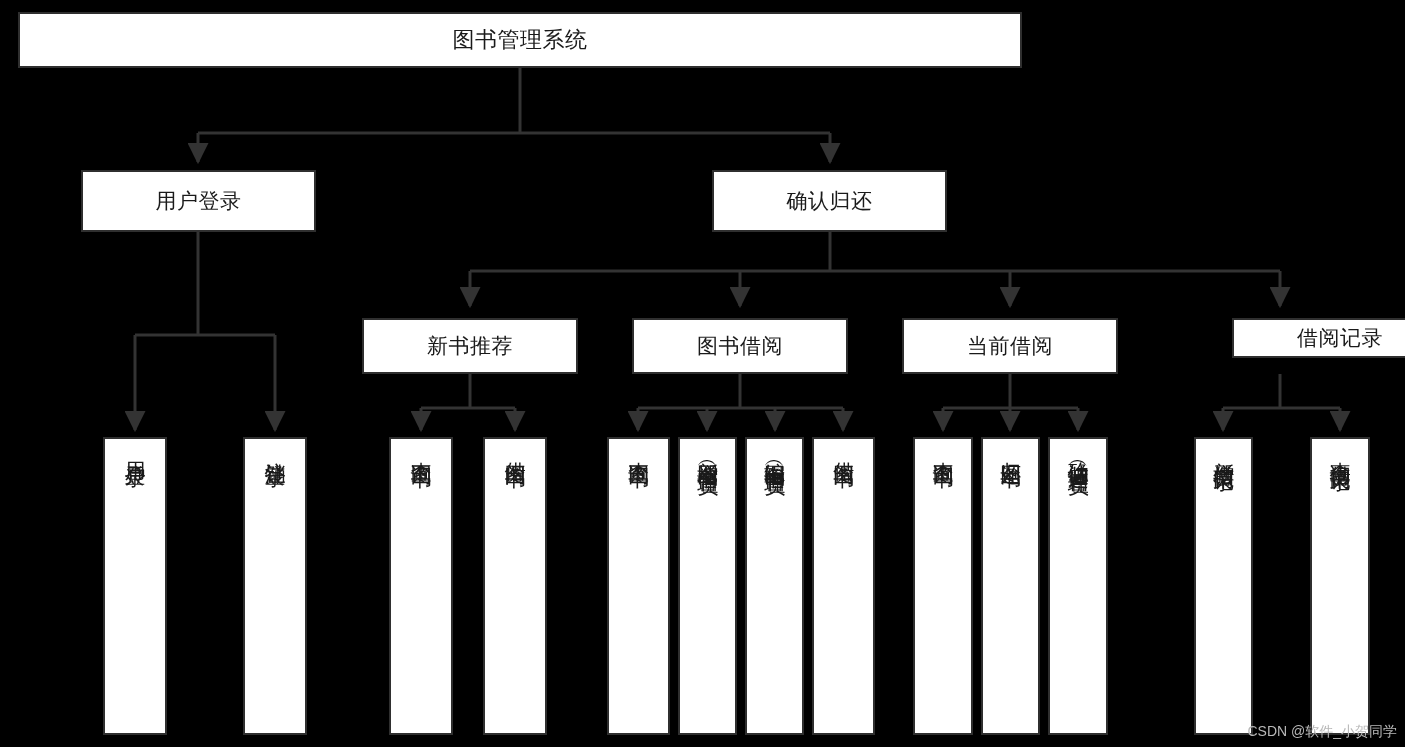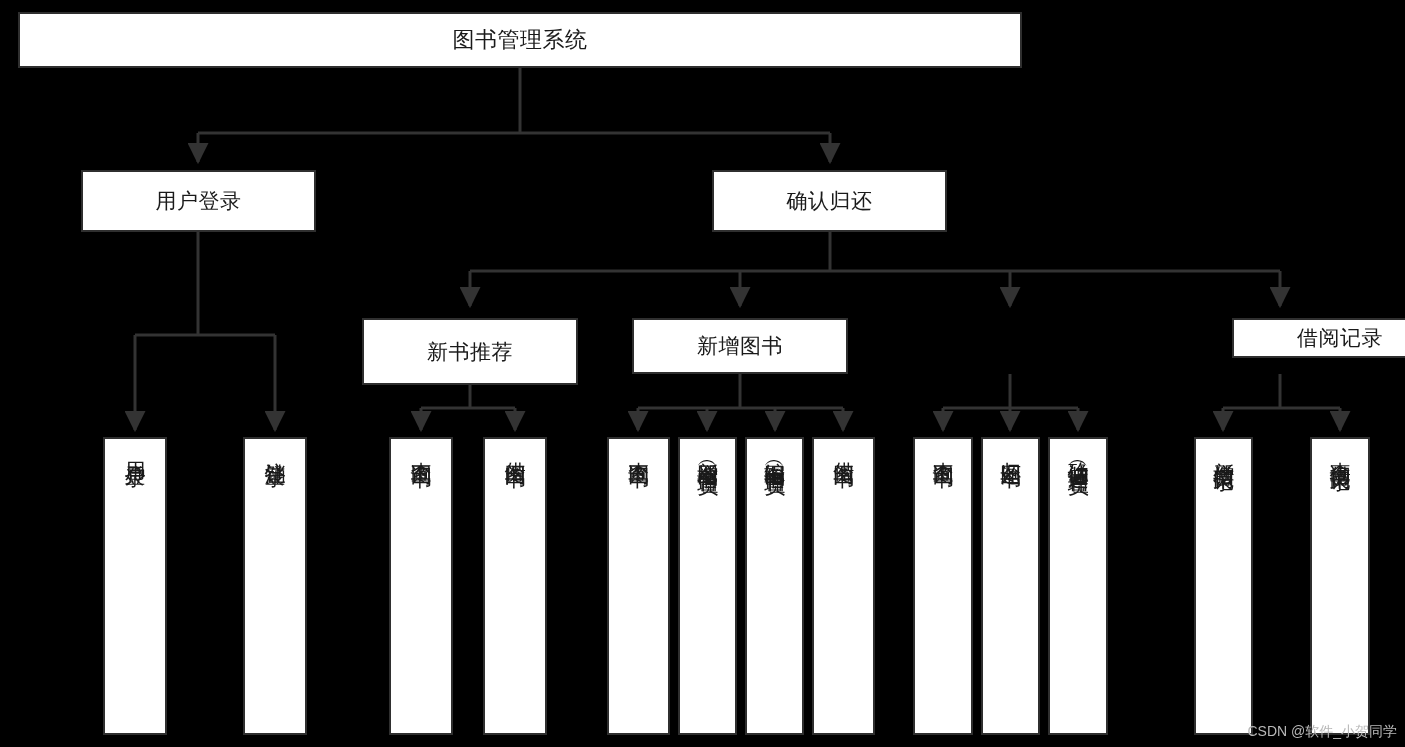--- a/index.html
+++ b/index.html
@@ -135,28 +135,31 @@
   </div>
 
   <div class="node horiz" style="left:81px; top:170px; width:235px; height:62px;">
     <span class="node-label">用户登录</span>
   </div>
 
   <div class="node horiz" style="left:712px; top:170px; width:235px; height:62px;">
     <span class="node-label">确认归还</span>
   </div>
 
-  <div class="node horiz" style="left:362px; top:318px; width:216px; height:67px;align-items:center;">
+  <div class="node horiz" style="left:362px; top:318px; width:216px; height:56px;align-items:center;">
     <span class="node-label">新书推荐</span>
   </div>
 
   <div class="node horiz" style="left:632px; top:318px; width:216px; height:56px;">
-    <span class="node-label">新增图书</span>
-  </div>
-
+    <span class="node-label">图书借阅</span>
+  </div>
+
+  <div class="node horiz" style="left:902px; top:318px; width:216px; height:56px;">
+    <span class="node-label">当前借阅</span>
+  </div>
 
   <div class="node horiz" style="left:1232px; top:318px; width:216px; height:40px;">
     <span class="node-label">借阅记录</span>
   </div>
 
   <div class="node vert" style="left:103px; top:437px; width:64px; height:298px;">
     <span class="node-label">用户登录</span>
   </div>
 
   <div class="node vert" style="left:243px; top:437px; width:64px; height:298px;">

